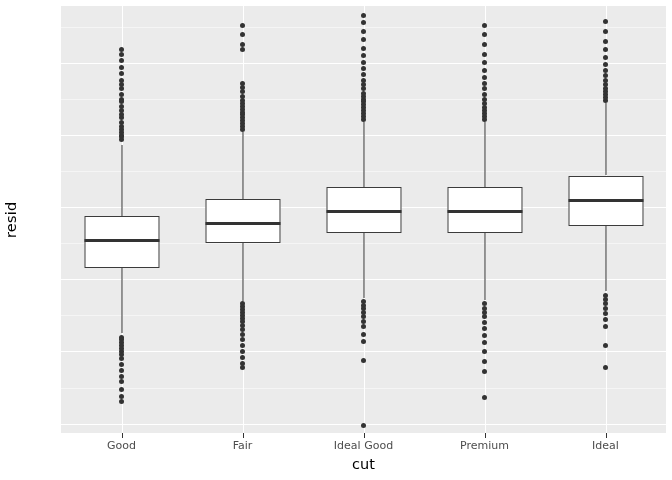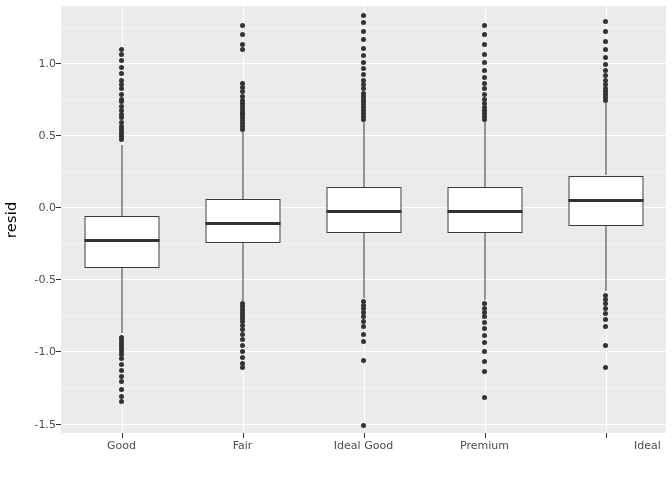--- a/index.html
+++ b/index.html
@@ -151,34 +151,20 @@
     background: #333333;
   }
 </style>
 </head>
 <body>
 
 <div id="plot-root">
 
   <div id="y-axis-title">resid</div>
 
-  <div id="y-axis-labels">
-      <div class="y-tick-label" style="top: 62.9814px;">1.0</div>
-      <div class="y-tick-mark" style="top: 62.9814px;"></div>
-      <div class="y-tick-label" style="top: 135.11px;">0.5</div>
-      <div class="y-tick-mark" style="top: 135.11px;"></div>
-      <div class="y-tick-label" style="top: 207.238px;">0.0</div>
-      <div class="y-tick-mark" style="top: 207.238px;"></div>
-      <div class="y-tick-label" style="top: 279.367px;">-0.5</div>
-      <div class="y-tick-mark" style="top: 279.367px;"></div>
-      <div class="y-tick-label" style="top: 351.495px;">-1.0</div>
-      <div class="y-tick-mark" style="top: 351.495px;"></div>
-      <div class="y-tick-label" style="top: 423.623px;">-1.5</div>
-      <div class="y-tick-mark" style="top: 423.623px;"></div>
-    </div>
 
   <div id="panel">
       <div class="grid-major" style="top: 56.9814px;"></div>
       <div class="grid-major" style="top: 129.11px;"></div>
       <div class="grid-major" style="top: 201.238px;"></div>
       <div class="grid-major" style="top: 273.367px;"></div>
       <div class="grid-major" style="top: 345.495px;"></div>
       <div class="grid-major" style="top: 417.623px;"></div>
       <div class="grid-minor" style="top: 20.9172px;"></div>
       <div class="grid-minor" style="top: 93.0456px;"></div>
@@ -383,18 +369,19 @@
 
   <div id="x-axis-ticks">
       <div class="x-tick-label" style="left: 121.5px;">Good</div>
       <div class="x-tick-mark" style="left: 121.5px;"></div>
       <div class="x-tick-label" style="left: 242.5px;">Fair</div>
       <div class="x-tick-mark" style="left: 242.5px;"></div>
       <div class="x-tick-label" style="left: 363.5px;">Ideal Good</div>
       <div class="x-tick-mark" style="left: 363.5px;"></div>
       <div class="x-tick-label" style="left: 484.5px;">Premium</div>
       <div class="x-tick-mark" style="left: 484.5px;"></div>
-      <div class="x-tick-label" style="left: 605.5px; margin-left: 42px;">Ideal</div>
+      <div class="x-tick-label" style="left: 605.5px;">Ideal</div>
       <div class="x-tick-mark" style="left: 605.5px;"></div>
     </div>
 
+  <div id="x-axis-title">cut</div>
 
 </div>
 
 </body></html>

